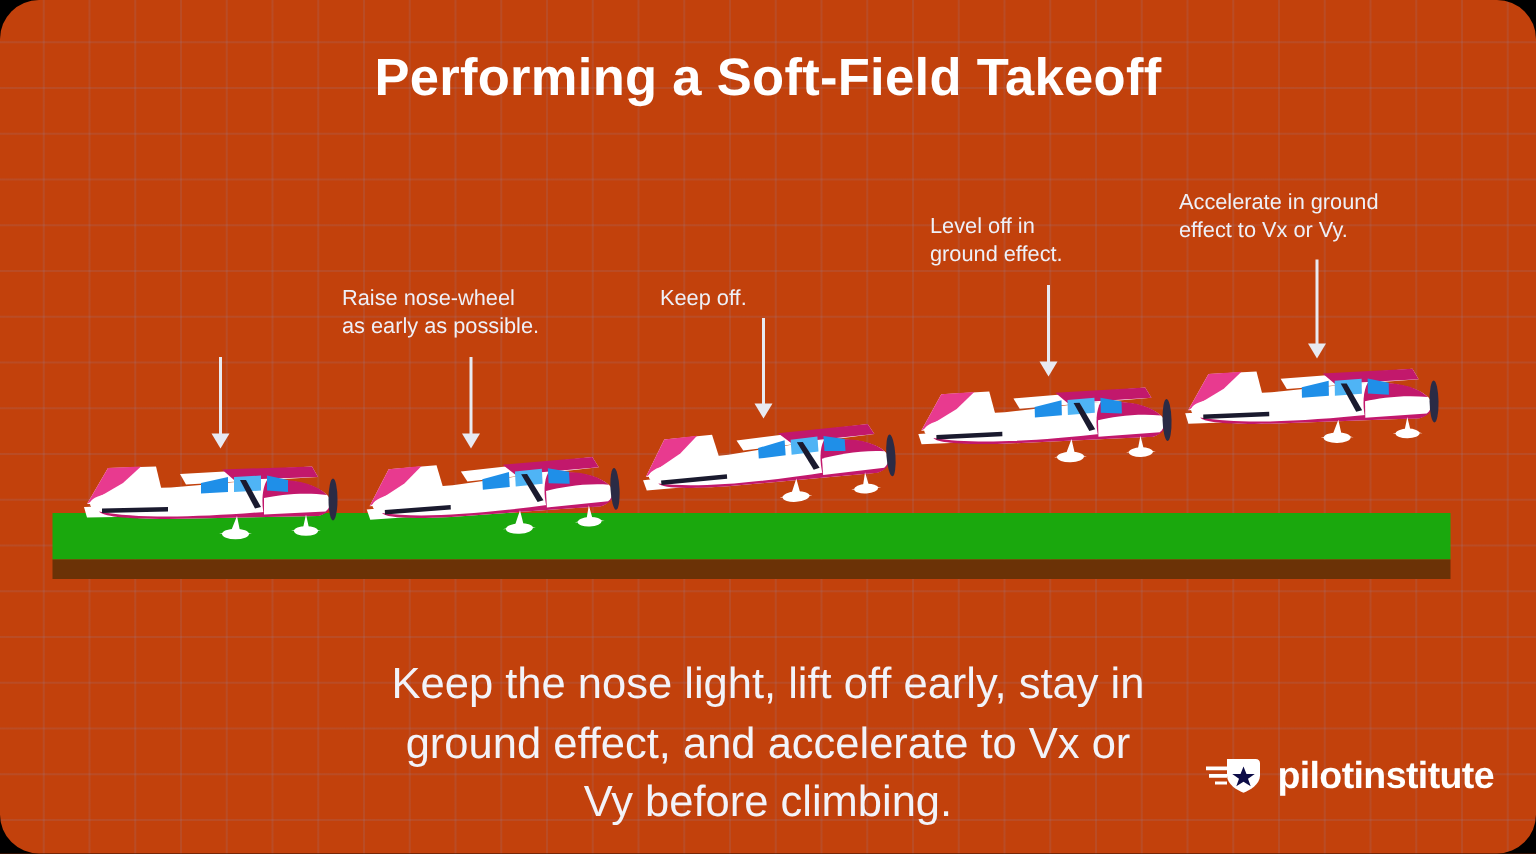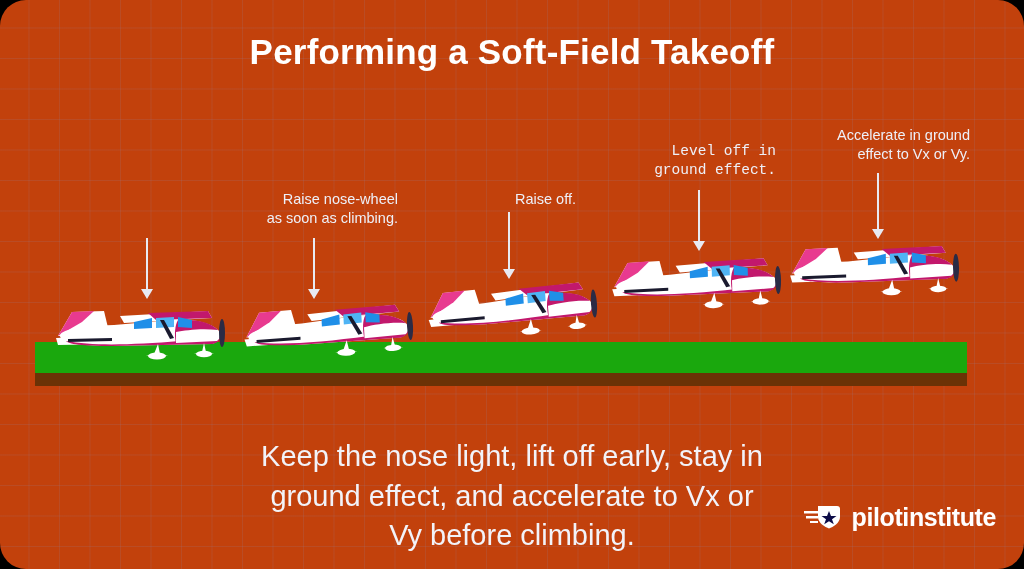--- a/index.html
+++ b/index.html
@@ -68,21 +68,21 @@
     height: 13px;
     background: #6b3206;
   }
 
   
   .callout {
     position: absolute;
     color: #eef0f8;
     font-size: 14.5px;
     line-height: 1.34;
-    text-align: right;
+    text-align: left;
     white-space: pre-line;
   }
 
   
   .pointer {
     position: absolute;
     width: 2px;
     background: #e8eaf2;
   }
   .pointer::after {
@@ -135,23 +135,23 @@
 <div id="infographic">
 
   <div id="grid"></div>
 
   <div id="title">Performing a Soft-Field Takeoff</div>
 
   <div id="ground-grass"></div>
   <div id="ground-dirt"></div>
 
   <div class="callout" style="left:228px; top:190px; width:170px;">Raise nose-wheel
-as soon as climbing.</div>
-  <div class="callout" style="left:440px; top:190px; width:136px;">Raise off.</div>
-  <div class="callout" style="left:620px; top:142px; width:156px;font-family:Liberation Mono, monospace;">Level off in
+as early as possible.</div>
+  <div class="callout" style="left:440px; top:190px; width:136px;">Keep off.</div>
+  <div class="callout" style="left:620px; top:142px; width:156px;">Level off in
 ground effect.</div>
   <div class="callout" style="left:786px; top:126px; width:184px;">Accelerate in ground
 effect to Vx or Vy.</div>
 
   <div class="pointer" style="left:146px; top:238px; height:52px;"></div>
   <div class="pointer" style="left:313px; top:238px; height:52px;"></div>
   <div class="pointer" style="left:508px; top:212px; height:58px;"></div>
   <div class="pointer" style="left:698px; top:190px; height:52px;"></div>
   <div class="pointer" style="left:877px; top:173px; height:57px;"></div>
 

